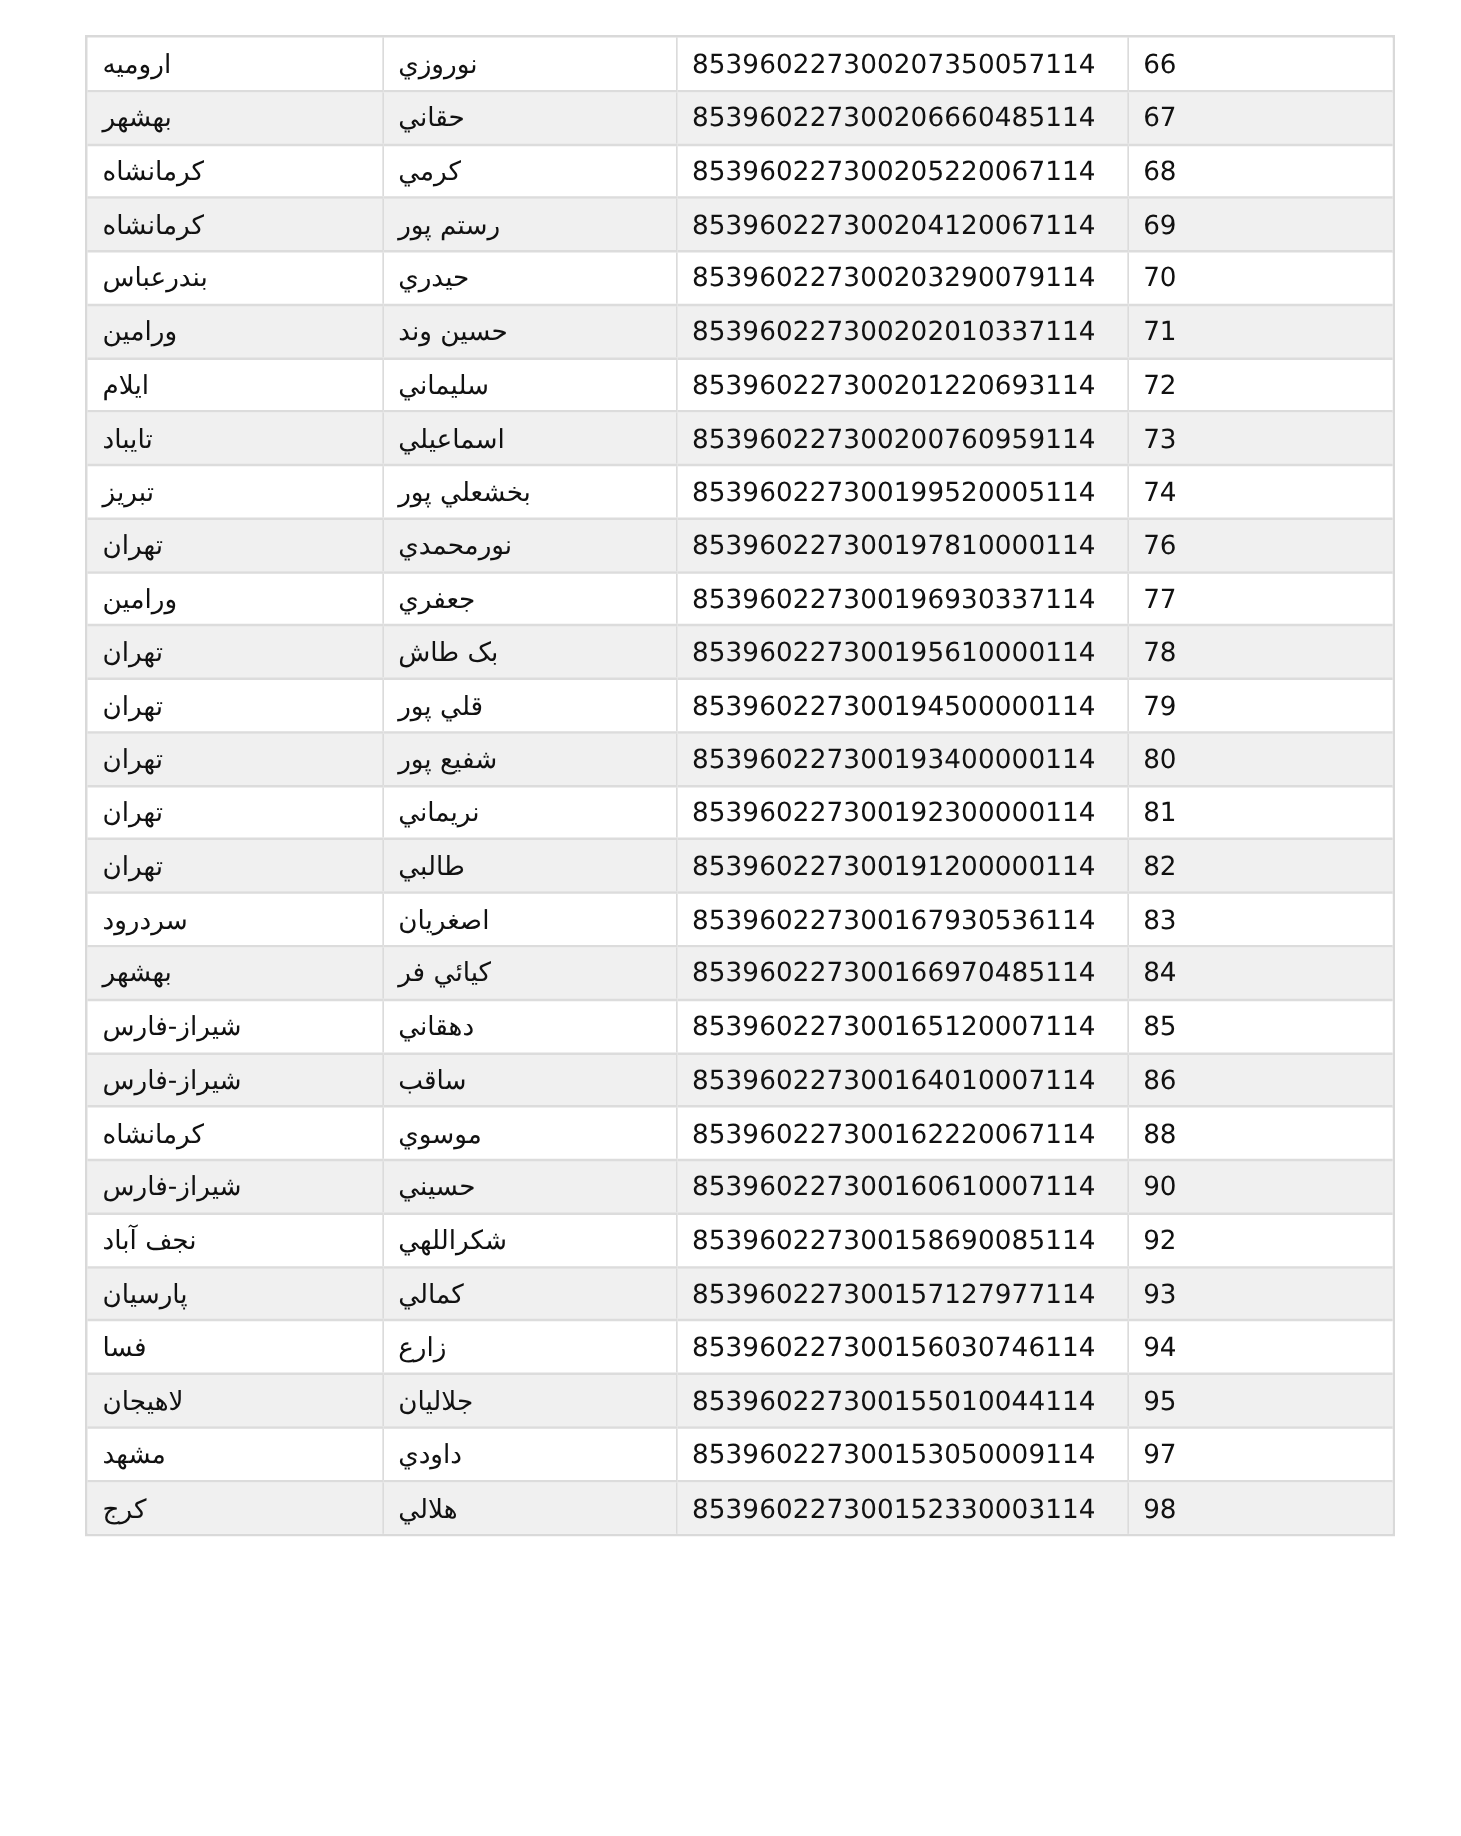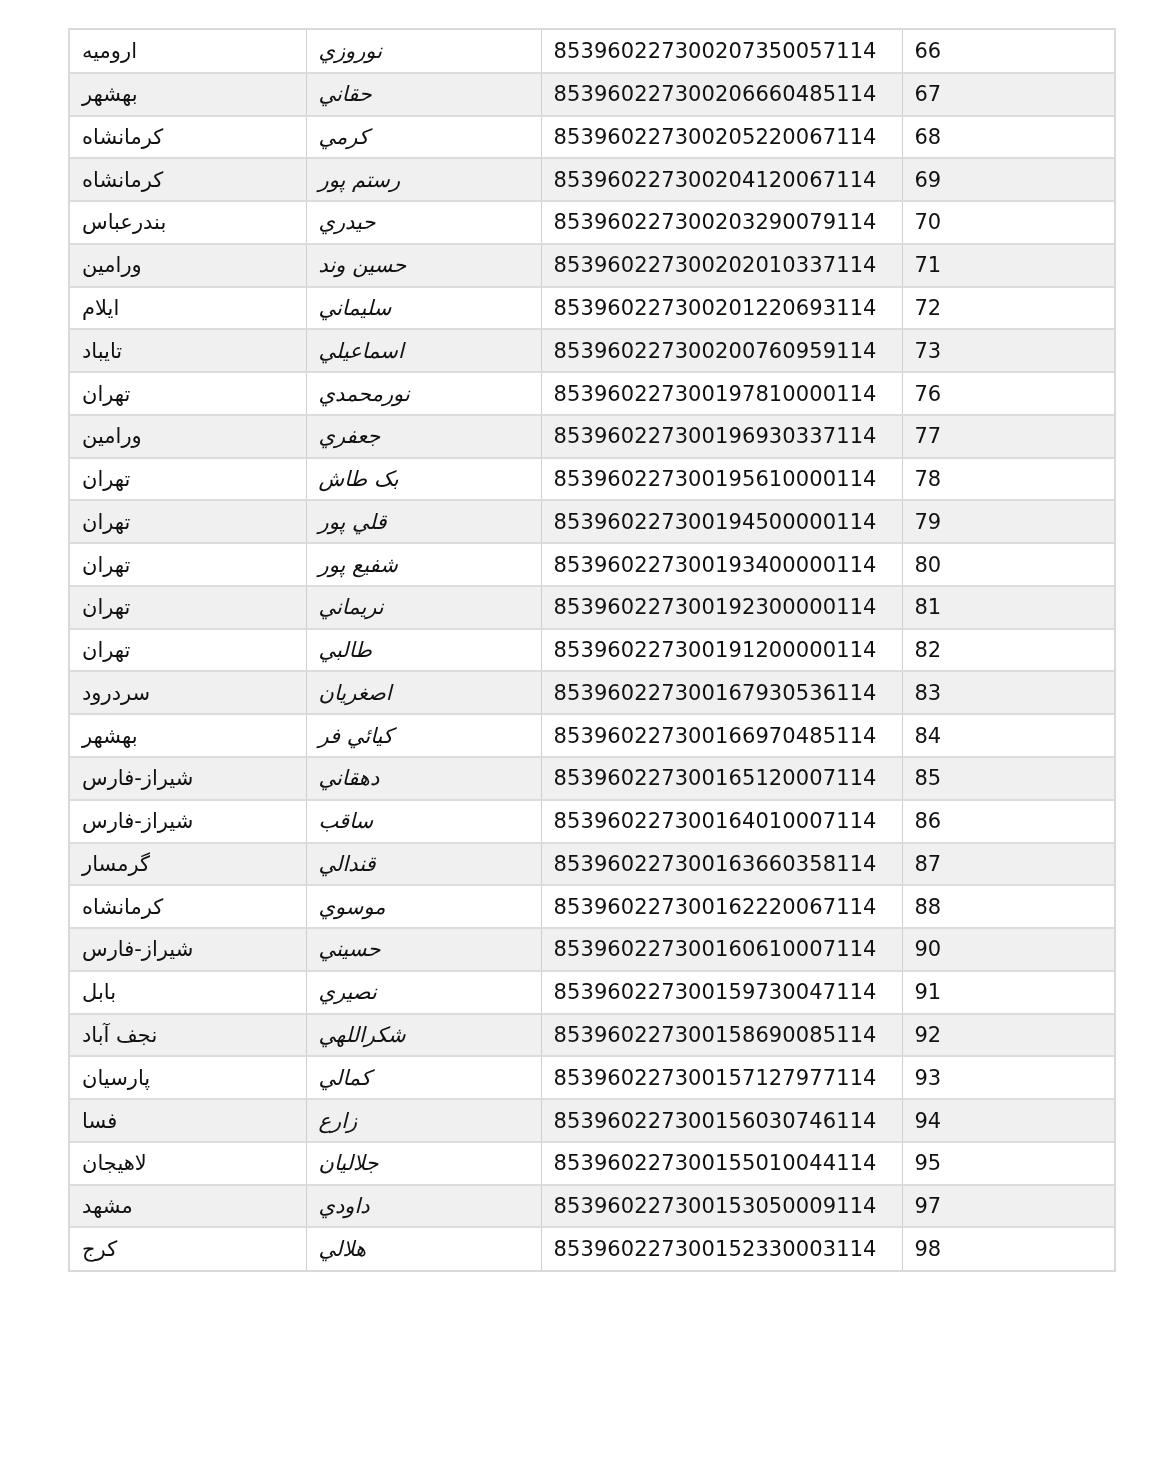--- a/index.html
+++ b/index.html
@@ -9,21 +9,21 @@
            border:2px solid #d9d9d9; box-sizing:border-box; }
   table { border-collapse:collapse; width:100%; table-layout:fixed; }
   td { height:42.77px; box-sizing:border-box; padding:0 0 0 12px;
        border-top:2px solid #dcdcdc; border-left:1.5px solid #cfcfcf;
        font-size:21px; white-space:nowrap; overflow:hidden; vertical-align:middle; }
   tr:first-child td { border-top:none; }
   td:first-child { border-left:none; }
   tr:nth-child(even) td { background:#f0f0f0; }
   tr:nth-child(odd) td { background:#ffffff; }
   .c-city { width:236px; }
-  .c-name { width:235px;font-style:italic; }
+  .c-name { width:235px; }
   .c-code { width:361px; font-size:21px; letter-spacing:0.1px; }
   .c-num { }
   .rtl { direction:rtl; text-align:left; unicode-bidi:plaintext; }
 </style>
 </head>
 <body>
 
 <div class="sheet">
   <table>
     <colgroup>
@@ -75,20 +75,26 @@
           <td class="c-code">853960227300201220693114</td>
           <td class="c-num">72</td>
         </tr>
         <tr>
           <td class="c-city rtl">تایباد</td>
           <td class="c-name rtl">اسماعيلي</td>
           <td class="c-code">853960227300200760959114</td>
           <td class="c-num">73</td>
         </tr>
         <tr>
+          <td class="c-city rtl">تبريز</td>
+          <td class="c-name rtl">بخشعلي پور</td>
+          <td class="c-code">853960227300199520005114</td>
+          <td class="c-num">74</td>
+        </tr>
+        <tr>
           <td class="c-city rtl">تهران</td>
           <td class="c-name rtl">نورمحمدي</td>
           <td class="c-code">853960227300197810000114</td>
           <td class="c-num">76</td>
         </tr>
         <tr>
           <td class="c-city rtl">ورامين</td>
           <td class="c-name rtl">جعفري</td>
           <td class="c-code">853960227300196930337114</td>
           <td class="c-num">77</td>
@@ -141,42 +147,30 @@
           <td class="c-code">853960227300165120007114</td>
           <td class="c-num">85</td>
         </tr>
         <tr>
           <td class="c-city rtl">شيراز-فارس</td>
           <td class="c-name rtl">ساقب</td>
           <td class="c-code">853960227300164010007114</td>
           <td class="c-num">86</td>
         </tr>
         <tr>
-          <td class="c-city rtl">گرمسار</td>
-          <td class="c-name rtl">قندالي</td>
-          <td class="c-code">853960227300163660358114</td>
-          <td class="c-num">87</td>
-        </tr>
-        <tr>
           <td class="c-city rtl">کرمانشاه</td>
           <td class="c-name rtl">موسوي</td>
           <td class="c-code">853960227300162220067114</td>
           <td class="c-num">88</td>
         </tr>
         <tr>
           <td class="c-city rtl">شيراز-فارس</td>
           <td class="c-name rtl">حسيني</td>
           <td class="c-code">853960227300160610007114</td>
           <td class="c-num">90</td>
-        </tr>
-        <tr>
-          <td class="c-city rtl">بابل</td>
-          <td class="c-name rtl">نصيري</td>
-          <td class="c-code">853960227300159730047114</td>
-          <td class="c-num">91</td>
         </tr>
         <tr>
           <td class="c-city rtl">نجف آباد</td>
           <td class="c-name rtl">شکراللهي</td>
           <td class="c-code">853960227300158690085114</td>
           <td class="c-num">92</td>
         </tr>
         <tr>
           <td class="c-city rtl">پارسيان</td>
           <td class="c-name rtl">کمالي</td>

